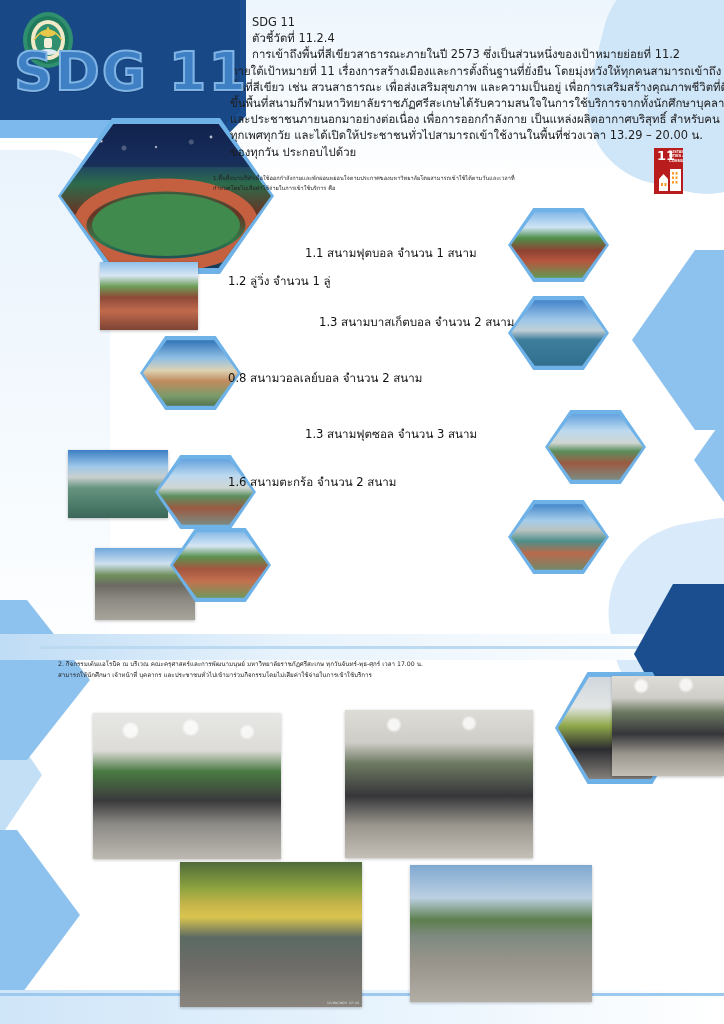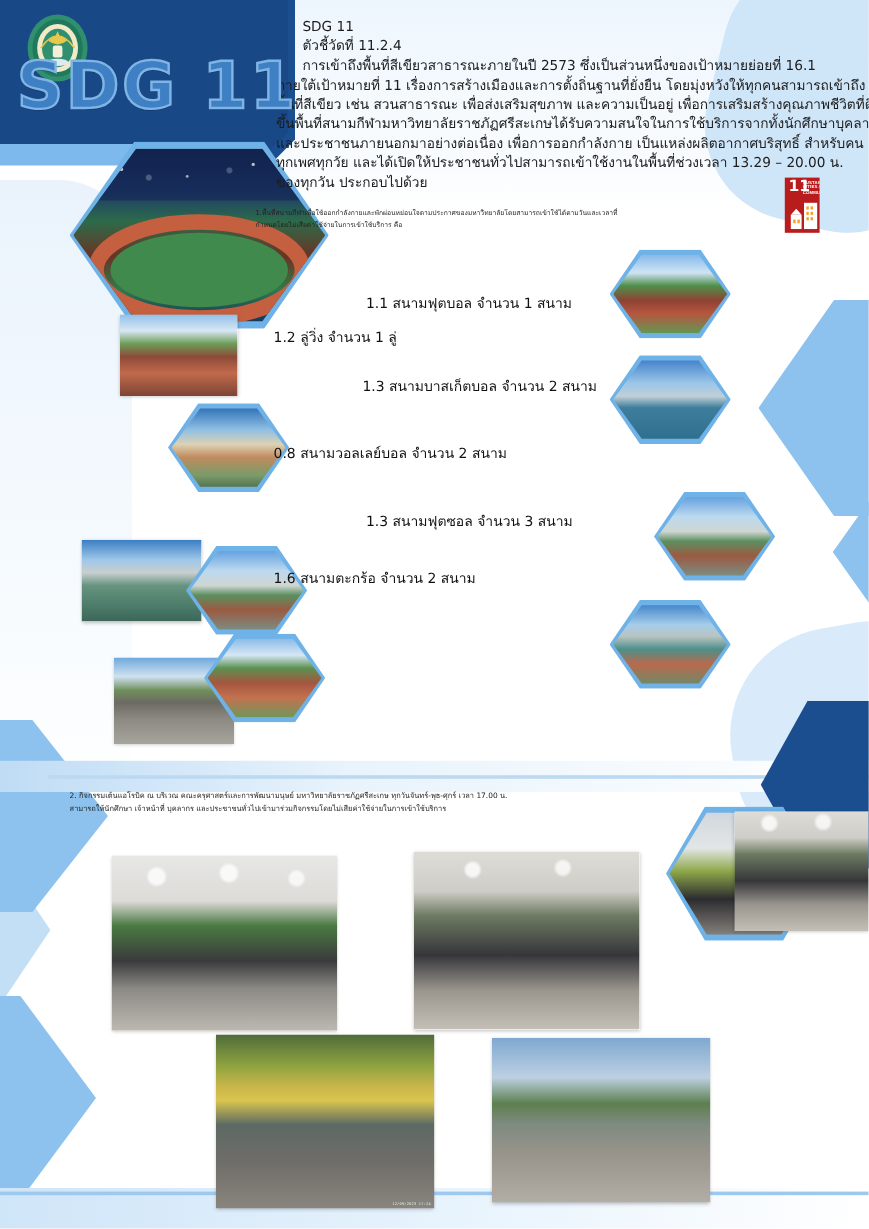--- a/index.html
+++ b/index.html
@@ -288,21 +288,21 @@
       <ellipse cx="28" cy="42" rx="9" ry="3" fill="#dfe9f2"></ellipse>
       <path d="M14 30 q14 -20 28 0" fill="none" stroke="#e8c84a" stroke-width="1.4"></path>
     </svg>
   </div>
 
   <div class="sdg-word">SDG 11</div>
 
   <div class="headline">
     <span class="ln i2">SDG 11</span>
     <span class="ln i2">ตัวชี้วัดที่ 11.2.4</span>
-    <span class="ln i2">การเข้าถึงพื้นที่สีเขียวสาธารณะภายในปี 2573 ซึ่งเป็นส่วนหนึ่งของเป้าหมายย่อยที่ 16.1</span>
+    <span class="ln i2">การเข้าถึงพื้นที่สีเขียวสาธารณะภายในปี 2573 ซึ่งเป็นส่วนหนึ่งของเป้าหมายย่อยที่ 11.2</span>
     <span class="ln">ภายใต้เป้าหมายที่ 11 เรื่องการสร้างเมืองและการตั้งถิ่นฐานที่ยั่งยืน โดยมุ่งหวังให้ทุกคนสามารถเข้าถึง</span>
     <span class="ln">พื้นที่สีเขียว เช่น สวนสาธารณะ เพื่อส่งเสริมสุขภาพ และความเป็นอยู่ เพื่อการเสริมสร้างคุณภาพชีวิตที่ดี</span>
     <span class="ln">ขึ้นพื้นที่สนามกีฬามหาวิทยาลัยราชภัฏศรีสะเกษได้รับความสนใจในการใช้บริการจากทั้งนักศึกษาบุคลากร</span>
     <span class="ln">และประชาชนภายนอกมาอย่างต่อเนื่อง เพื่อการออกกำลังกาย เป็นแหล่งผลิตอากาศบริสุทธิ์ สำหรับคน</span>
     <span class="ln">ทุกเพศทุกวัย และได้เปิดให้ประชาชนทั่วไปสามารถเข้าใช้งานในพื้นที่ช่วงเวลา 13.29 – 20.00 น.</span>
     <span class="ln">ของทุกวัน ประกอบไปด้วย</span>
   </div>
 
   <div class="sdg-badge">
     <span class="num">11</span>
@@ -353,21 +353,21 @@
     <div class="inner">
         <div class="ph track-day"></div>
       </div>
   </div>
 
   <div class="list-item" style="left:228px;top:272px;">1.2 ลู่วิ่ง จำนวน 1 ลู่</div>
   <div class="rectphoto" style="left:100px;top:262px;width:98px;height:68px;">
     <div class="ph track-close"></div>
   </div>
 
-  <div class="list-item" style="left:302px;top:313px;">1.3 สนามบาสเก็ตบอล จำนวน 2 สนาม</div>
+  <div class="list-item" style="left:319px;top:313px;">1.3 สนามบาสเก็ตบอล จำนวน 2 สนาม</div>
   <div class="hexphoto border" style="left:508px;top:296px;width:95px;height:68px;">
     <div class="inner">
         <div class="ph court-blue"></div>
       </div>
   </div>
 
   <div class="list-item" style="left:228px;top:369px;">0.8 สนามวอลเลย์บอล จำนวน 2 สนาม</div>
   <div class="hexphoto border" style="left:140px;top:336px;width:95px;height:68px;">
     <div class="inner">
         <div class="ph volley-court"></div>

